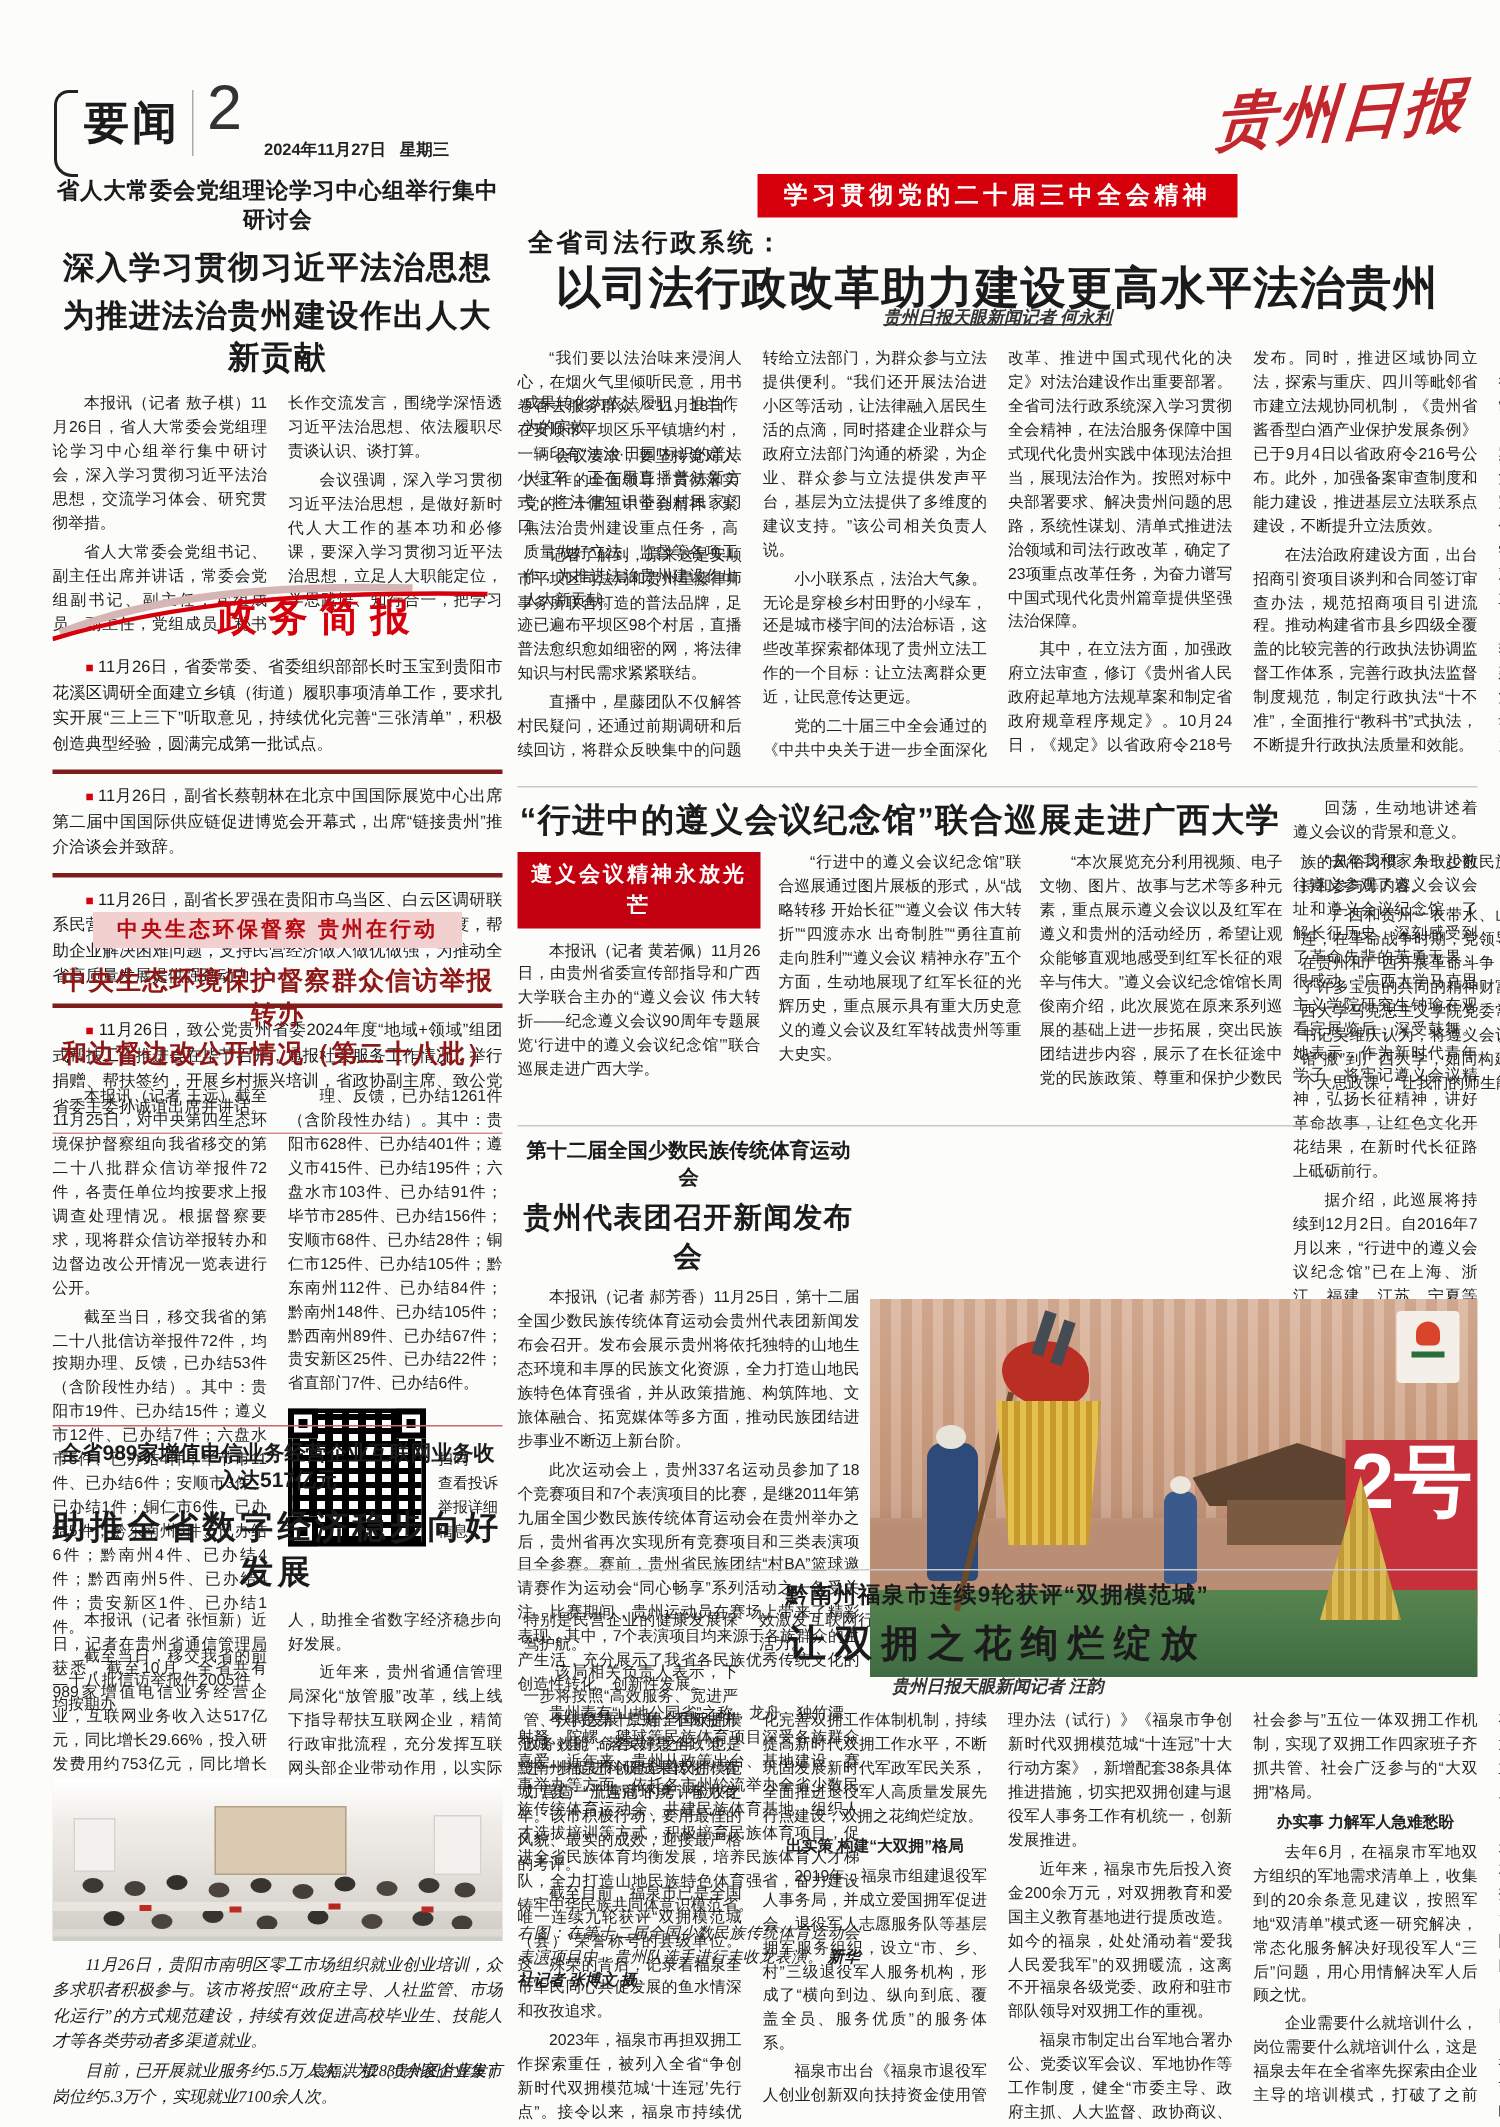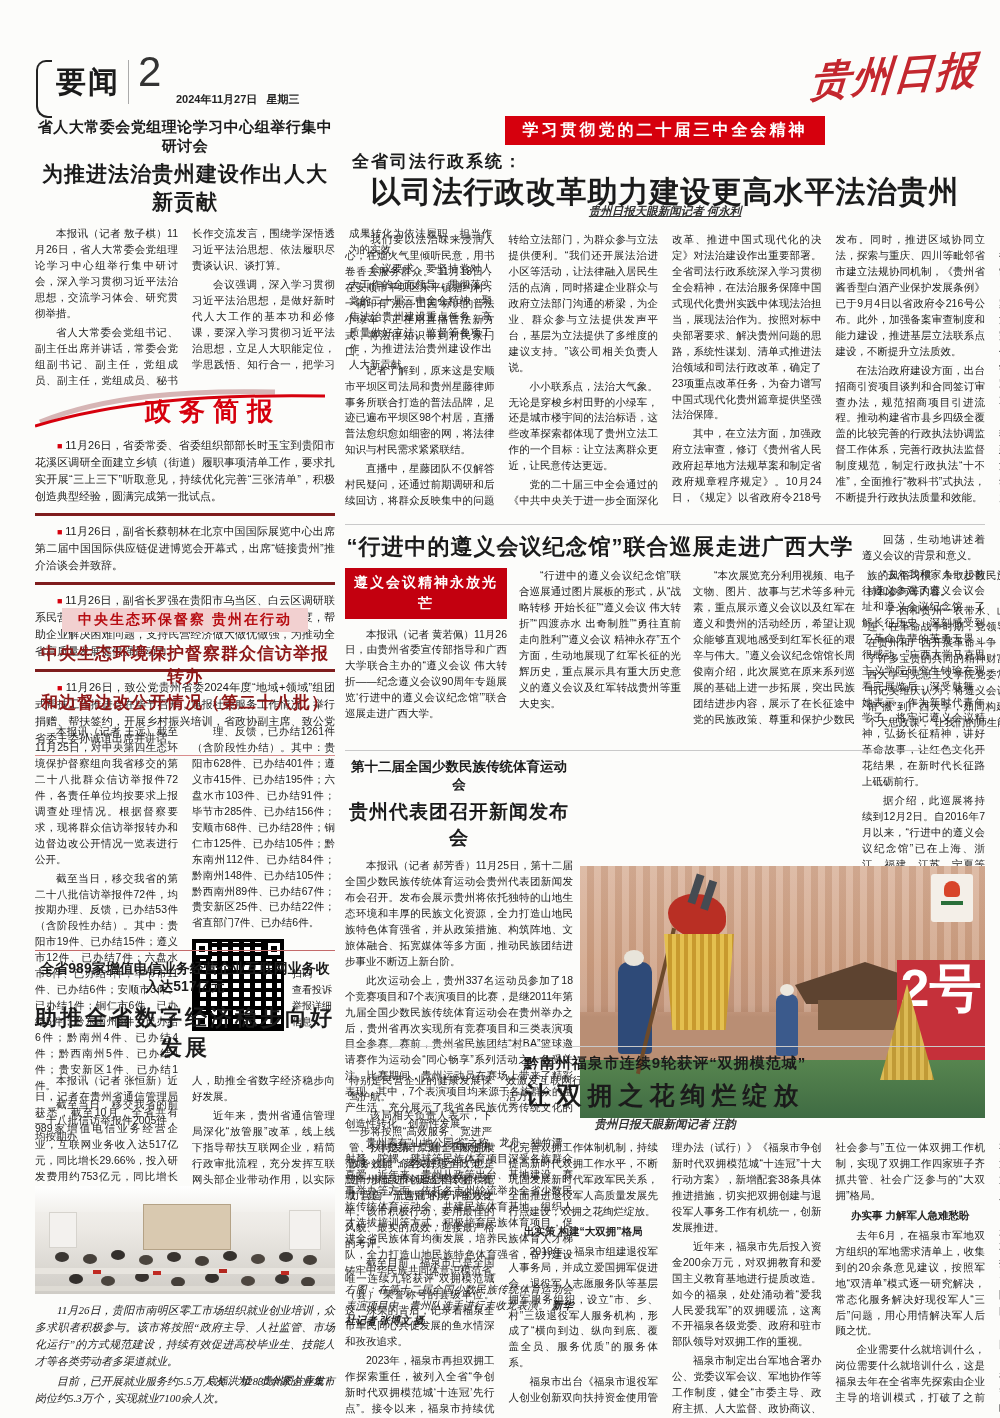--- a/index.html
+++ b/index.html
@@ -65,20 +65,21 @@
 <div class="abs vbar" style="left:128px;top:60px;"></div>
 <div class="abs page-num" style="left:138px;top:48px;">2</div>
 <div class="abs hdr-date" style="left:176px;top:92px;">
   <span>2024年11月27日</span>&nbsp;&nbsp;
   <span>星期三</span>
 </div>
 <div class="abs masthead" style="right:22px;top:48px;">贵州日报</div>
 
 <div class="abs" style="left:35px;top:118px;width:300px;">
   <div class="kicker-sm">省人大常委会党组理论学习中心组举行集中研讨会</div>
+  <div class="title-big" style="margin-top:8px;">深入学习贯彻习近平法治思想</div>
   <div class="title-big" style="margin-top:4px;">为推进法治贵州建设作出人大新贡献</div>
   <div class="body-txt cols2" style="margin-top:10px;height:178px;">
       <p>本报讯（记者 敖子棋）11月26日，省人大常委会党组理论学习中心组举行集中研讨会，深入学习贯彻习近平法治思想，交流学习体会、研究贯彻举措。</p>
       <p>省人大常委会党组书记、副主任出席并讲话，常委会党组副书记、副主任，党组成员、副主任，党组成员、秘书长作交流发言，围绕学深悟透习近平法治思想、依法履职尽责谈认识、谈打算。</p>
       <p>会议强调，深入学习贯彻习近平法治思想，是做好新时代人大工作的基本功和必修课，要深入学习贯彻习近平法治思想，立足人大职能定位，学思践悟、知行合一，把学习成果转化为依法履职、担当作为的实效。</p>
       <p>会议要求，要坚持党对人大工作的全面领导，贯彻落实党的二十届三中全会精神，聚焦法治贵州建设重点任务，高质量做好立法、监督等各项工作，为推进法治贵州建设作出人大新贡献。</p>
     </div>
 </div>
 
 <div class="abs" style="left:35px;top:386px;width:300px;">

